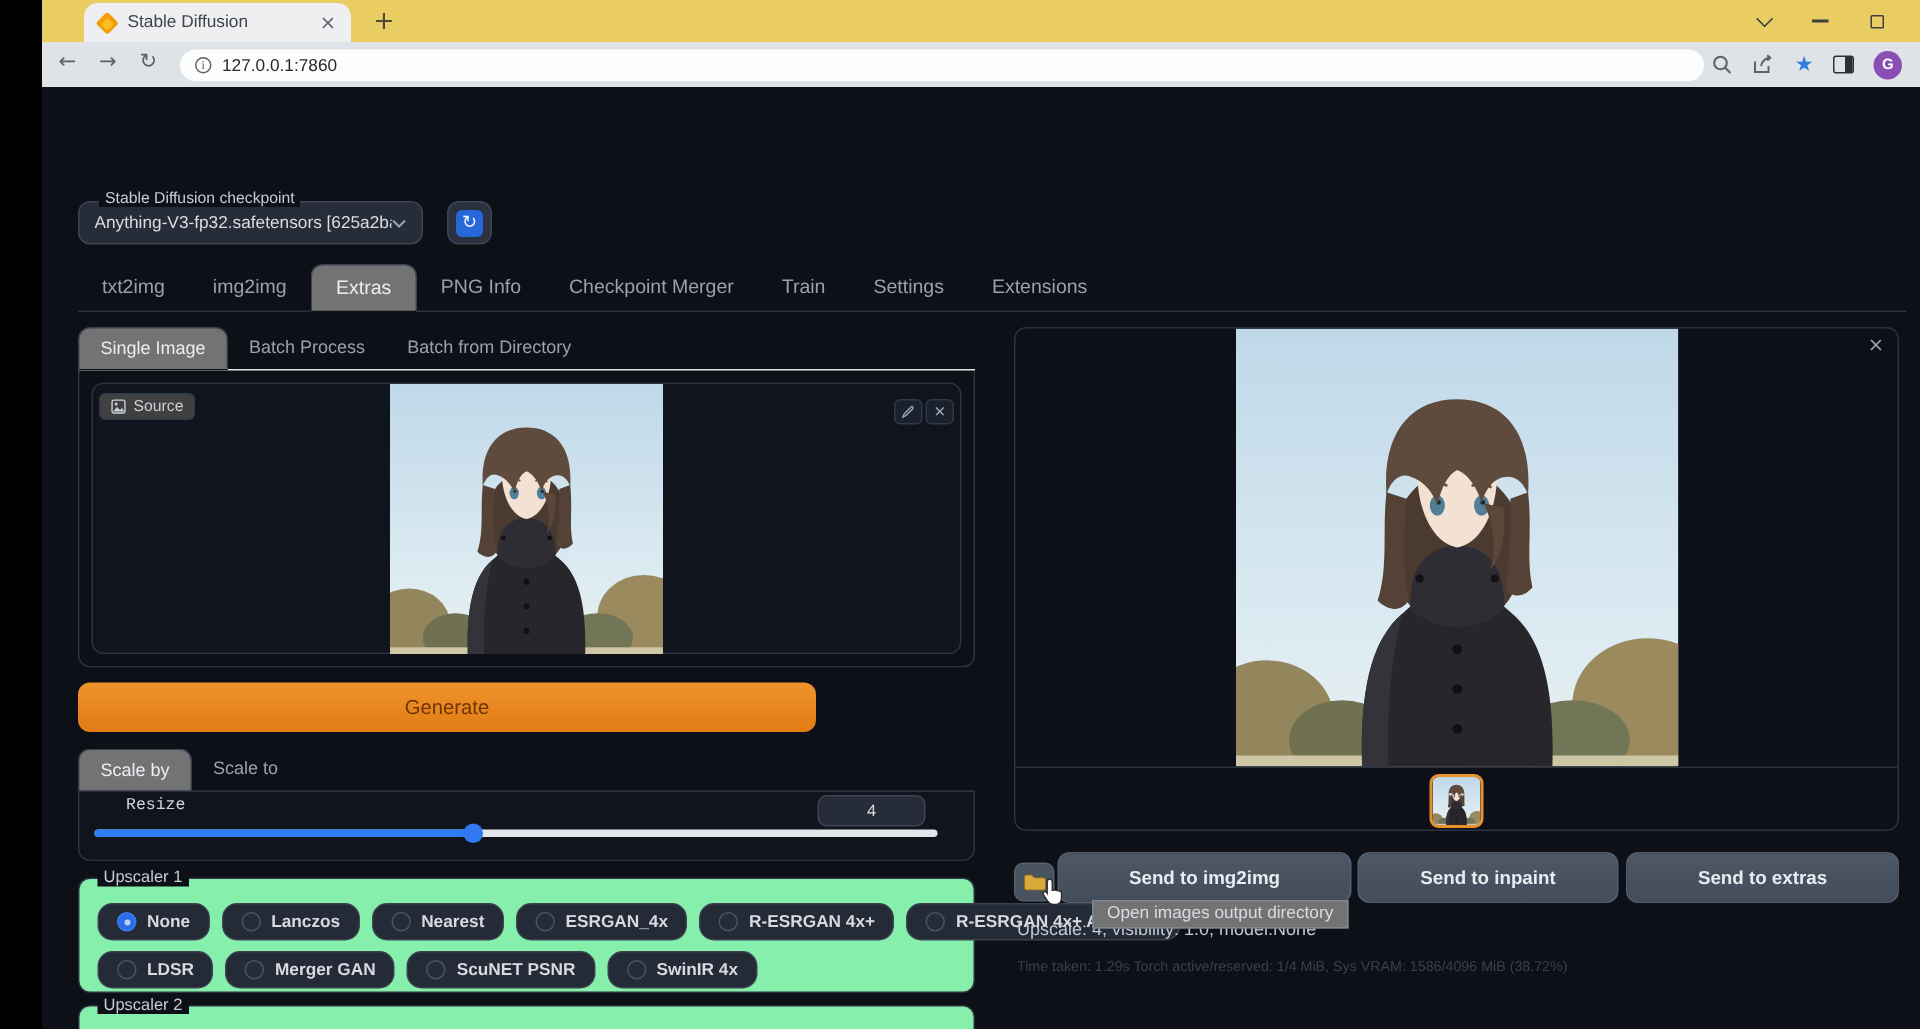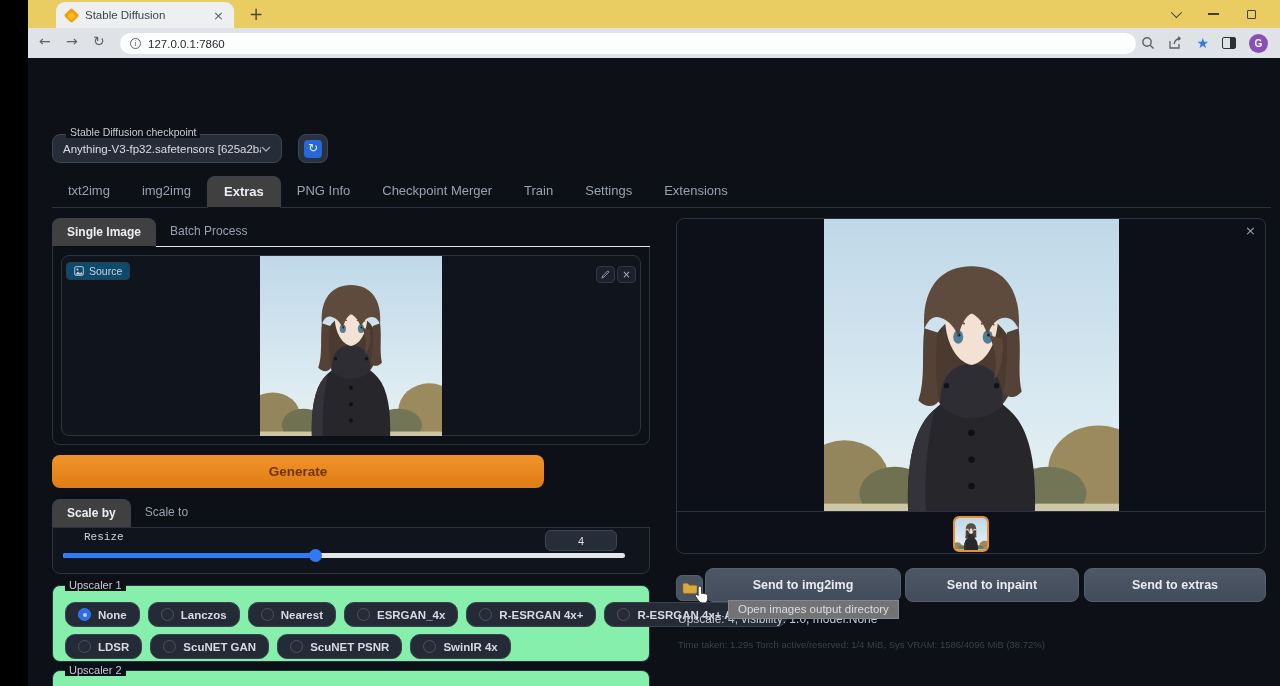--- a/index.html
+++ b/index.html
@@ -48,34 +48,34 @@
   .content { position:absolute; left:0; top:58px; width:1267px; height:628px; background:#0d1017; }
   .ckpt-label { position:absolute; left:38px; top:68px; font-size:10.5px; color:#c6ccd6; background:#0d1017; padding:0 4px; z-index:3; }
   .ckpt-box { position:absolute; left:24px; top:76px; width:230px; height:29px; background:#262c38; border:1px solid #3e4554; border-radius:8px; display:flex; align-items:center; padding:0 10px; z-index:2; }
   .ckpt-val { font-size:11.5px; color:#d9dde4; flex:1; white-space:nowrap; overflow:hidden; }
   .refresh-btn { position:absolute; left:270px; top:76px; width:30px; height:29px; background:#2a3240; border:1px solid #3e4554; border-radius:8px; display:grid; place-items:center; }
   .refresh-inner { width:18px; height:18px; background:#2667d9; border-radius:4px; color:#eaf1ff; font-size:12px; line-height:17px; text-align:center; }
 
   .tabrow { display:flex; border-bottom:1px solid #2b3240; }
   .main-tabs { position:absolute; left:24px; top:118px; width:1219px; }
   .tab-item { padding:7px 16px 8px; font-size:13px; color:#99a1b0; white-space:nowrap; }
-  .tab-item.active { border:1px solid #3a4250; border-bottom:1px solid #0d1017; border-radius:8px 8px 0 0; color:#ebedf2; background:#404040; margin-bottom:-1px; font-weight:700; }
+  .tab-item.active { border:1px solid #3a4250; border-bottom:1px solid #0d1017; border-radius:8px 8px 0 0; color:#ebedf2; background:#737373; margin-bottom:-1px; font-weight:400; }
   .tab-sm { padding:6px 14px 7px; font-size:12px; }
 
   
   .left-group { position:absolute; left:24px; top:160px; width:598px; }
   .group-body { position:relative; border:1px solid #2b3240; border-top:none; border-radius:0 0 8px 8px; height:198px; }
   .subtabs { display:flex; border-bottom:1px solid #e5e5e5; }
   .drop-panel { position:absolute; inset:8px; border:1px solid #2b3240; border-radius:8px; background:#10141d; display:flex; align-items:center; justify-content:center; }
-  .source-chip { position:absolute; left:4px; top:6px; background:#0c4a6e; border:1px solid #323a48; border-radius:4px; padding:2px 7px; font-size:10.5px; color:#ccd2db; display:flex; align-items:center; gap:5px; }
+  .source-chip { position:absolute; left:4px; top:6px; background:#404040; border:1px solid #323a48; border-radius:4px; padding:2px 7px; font-size:10.5px; color:#ccd2db; display:flex; align-items:center; gap:5px; }
   .mini-btns { position:absolute; right:4px; top:10px; display:flex; gap:2px; }
   .mini-btn { width:19px; height:17px; background:#1b212c; border:1px solid #303846; border-radius:4px; display:grid; place-items:center; color:#aeb6c2; font-size:10px; line-height:1; }
   .src-img { width:182px; height:180px; display:block; }
 
-  .generate { position:absolute; left:24px; top:397px; width:492px; height:33px; border:none; border-radius:8px; background:linear-gradient(#f0932b,#e07c13); color:#713408; font-weight:700; font-size:13.5px; font-family:"Liberation Sans",sans-serif; display:grid; place-items:center; }
+  .generate { position:absolute; left:24px; top:397px; width:492px; height:33px; border:none; border-radius:8px; background:linear-gradient(#f0932b,#e07c13); color:#713408; font-weight:400; font-size:13.5px; font-family:"Liberation Sans",sans-serif; display:grid; place-items:center; }
 
   .scale-group { position:absolute; left:24px; top:441px; width:598px; }
   .resize-panel { position:relative; margin-top:-1px; border:1px solid #2b3240; border-radius:0 0 8px 8px; height:47px; background:#10141c; }
   .resize-label { position:absolute; left:31px; top:3px; font-size:11px; color:#cdd3dc;font-family:Liberation Mono, monospace; }
   .resize-num { position:absolute; left:492px; top:2px; width:72px; height:21px; background:#262c38; border:1px solid #3e4554; border-radius:6px; color:#d9dde4; font-size:11px; text-align:center; font-family:"Liberation Sans",sans-serif; }
   .slider { position:absolute; left:10px; top:25px; width:562px; height:5px; border-radius:3px; background:#e2e6ea; }
   .slider-fill { position:absolute; left:0; top:0; height:5px; width:45%; border-radius:3px; background:#2e7cf6; }
   .slider-handle { position:absolute; left:calc(45% - 7px); top:-4px; width:13px; height:13px; border-radius:50%; background:#3178f2; }
 
   .fieldset { position:absolute; left:24px; width:598px; height:77px; border:1px solid #2b3240; border-radius:8px; background:#86efac; }
@@ -225,20 +225,21 @@
       <div class="tab-item">Checkpoint Merger</div>
       <div class="tab-item">Train</div>
       <div class="tab-item">Settings</div>
       <div class="tab-item">Extensions</div>
     </div>
 
     <div class="left-group">
       <div class="subtabs">
         <div class="tab-item tab-sm active">Single Image</div>
         <div class="tab-item tab-sm">Batch Process</div>
+        <div class="tab-item tab-sm">Batch from Directory</div>
       </div>
       <div class="group-body">
         <div class="drop-panel">
           <div class="source-chip">
             <svg width="10" height="10" viewBox="0 0 10 10">
                 <rect x="0.7" y="0.7" width="8.6" height="8.6" rx="1.2" fill="none" stroke="#ccd2db" stroke-width="0.9"></rect>
                 <circle cx="3.4" cy="3.4" r="1" fill="#ccd2db"></circle>
                 <path d="M1.4,8.4 L4,5.4 L6,7.4 L7.4,6 L8.8,8.4 Z" fill="#ccd2db"></path>
               </svg>
             <span>Source</span>
@@ -303,21 +304,21 @@
             <span>R-ESRGAN 4x+ Anime6B</span>
           </div>
       </div>
       <div class="chip-row" style="top:48px">
         <div class="chip">
             <span class="radio"></span>
             <span>LDSR</span>
           </div>
         <div class="chip">
             <span class="radio"></span>
-            <span>ScuNET GAN</span>
+            <span>Merger GAN</span>
           </div>
         <div class="chip">
             <span class="radio"></span>
             <span>ScuNET PSNR</span>
           </div>
         <div class="chip">
             <span class="radio"></span>
             <span>SwinIR 4x</span>
           </div>
       </div>

